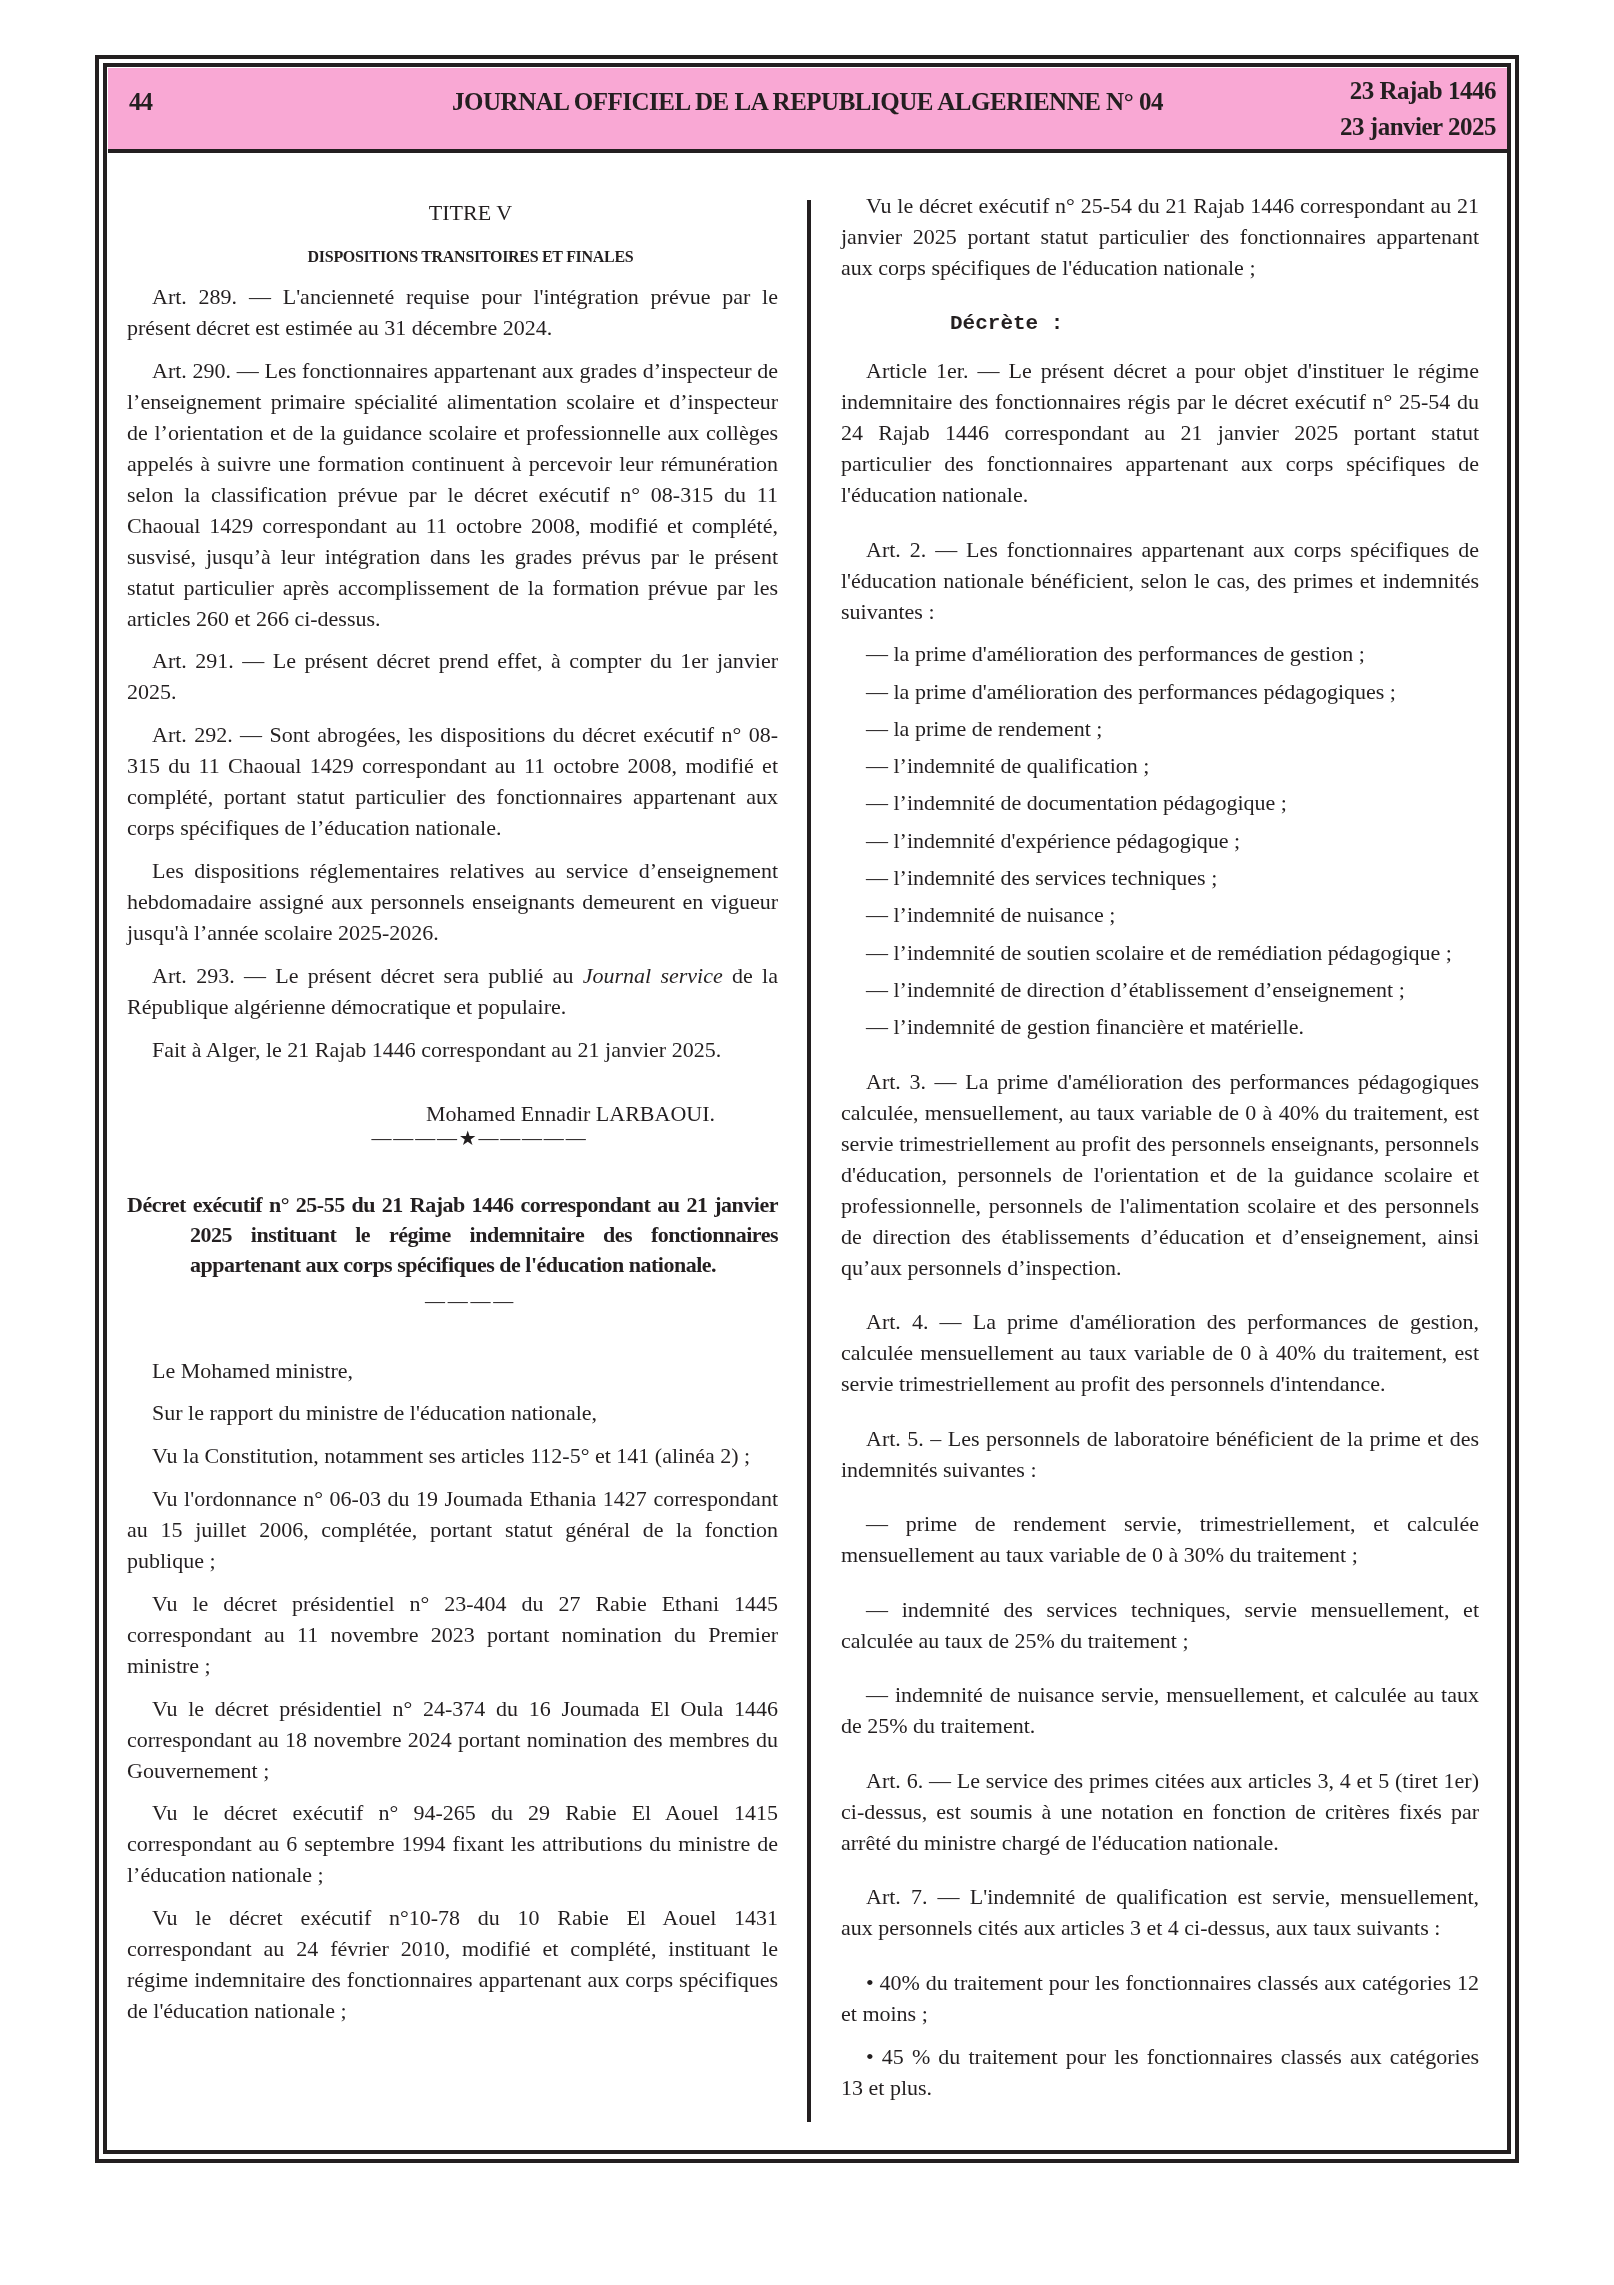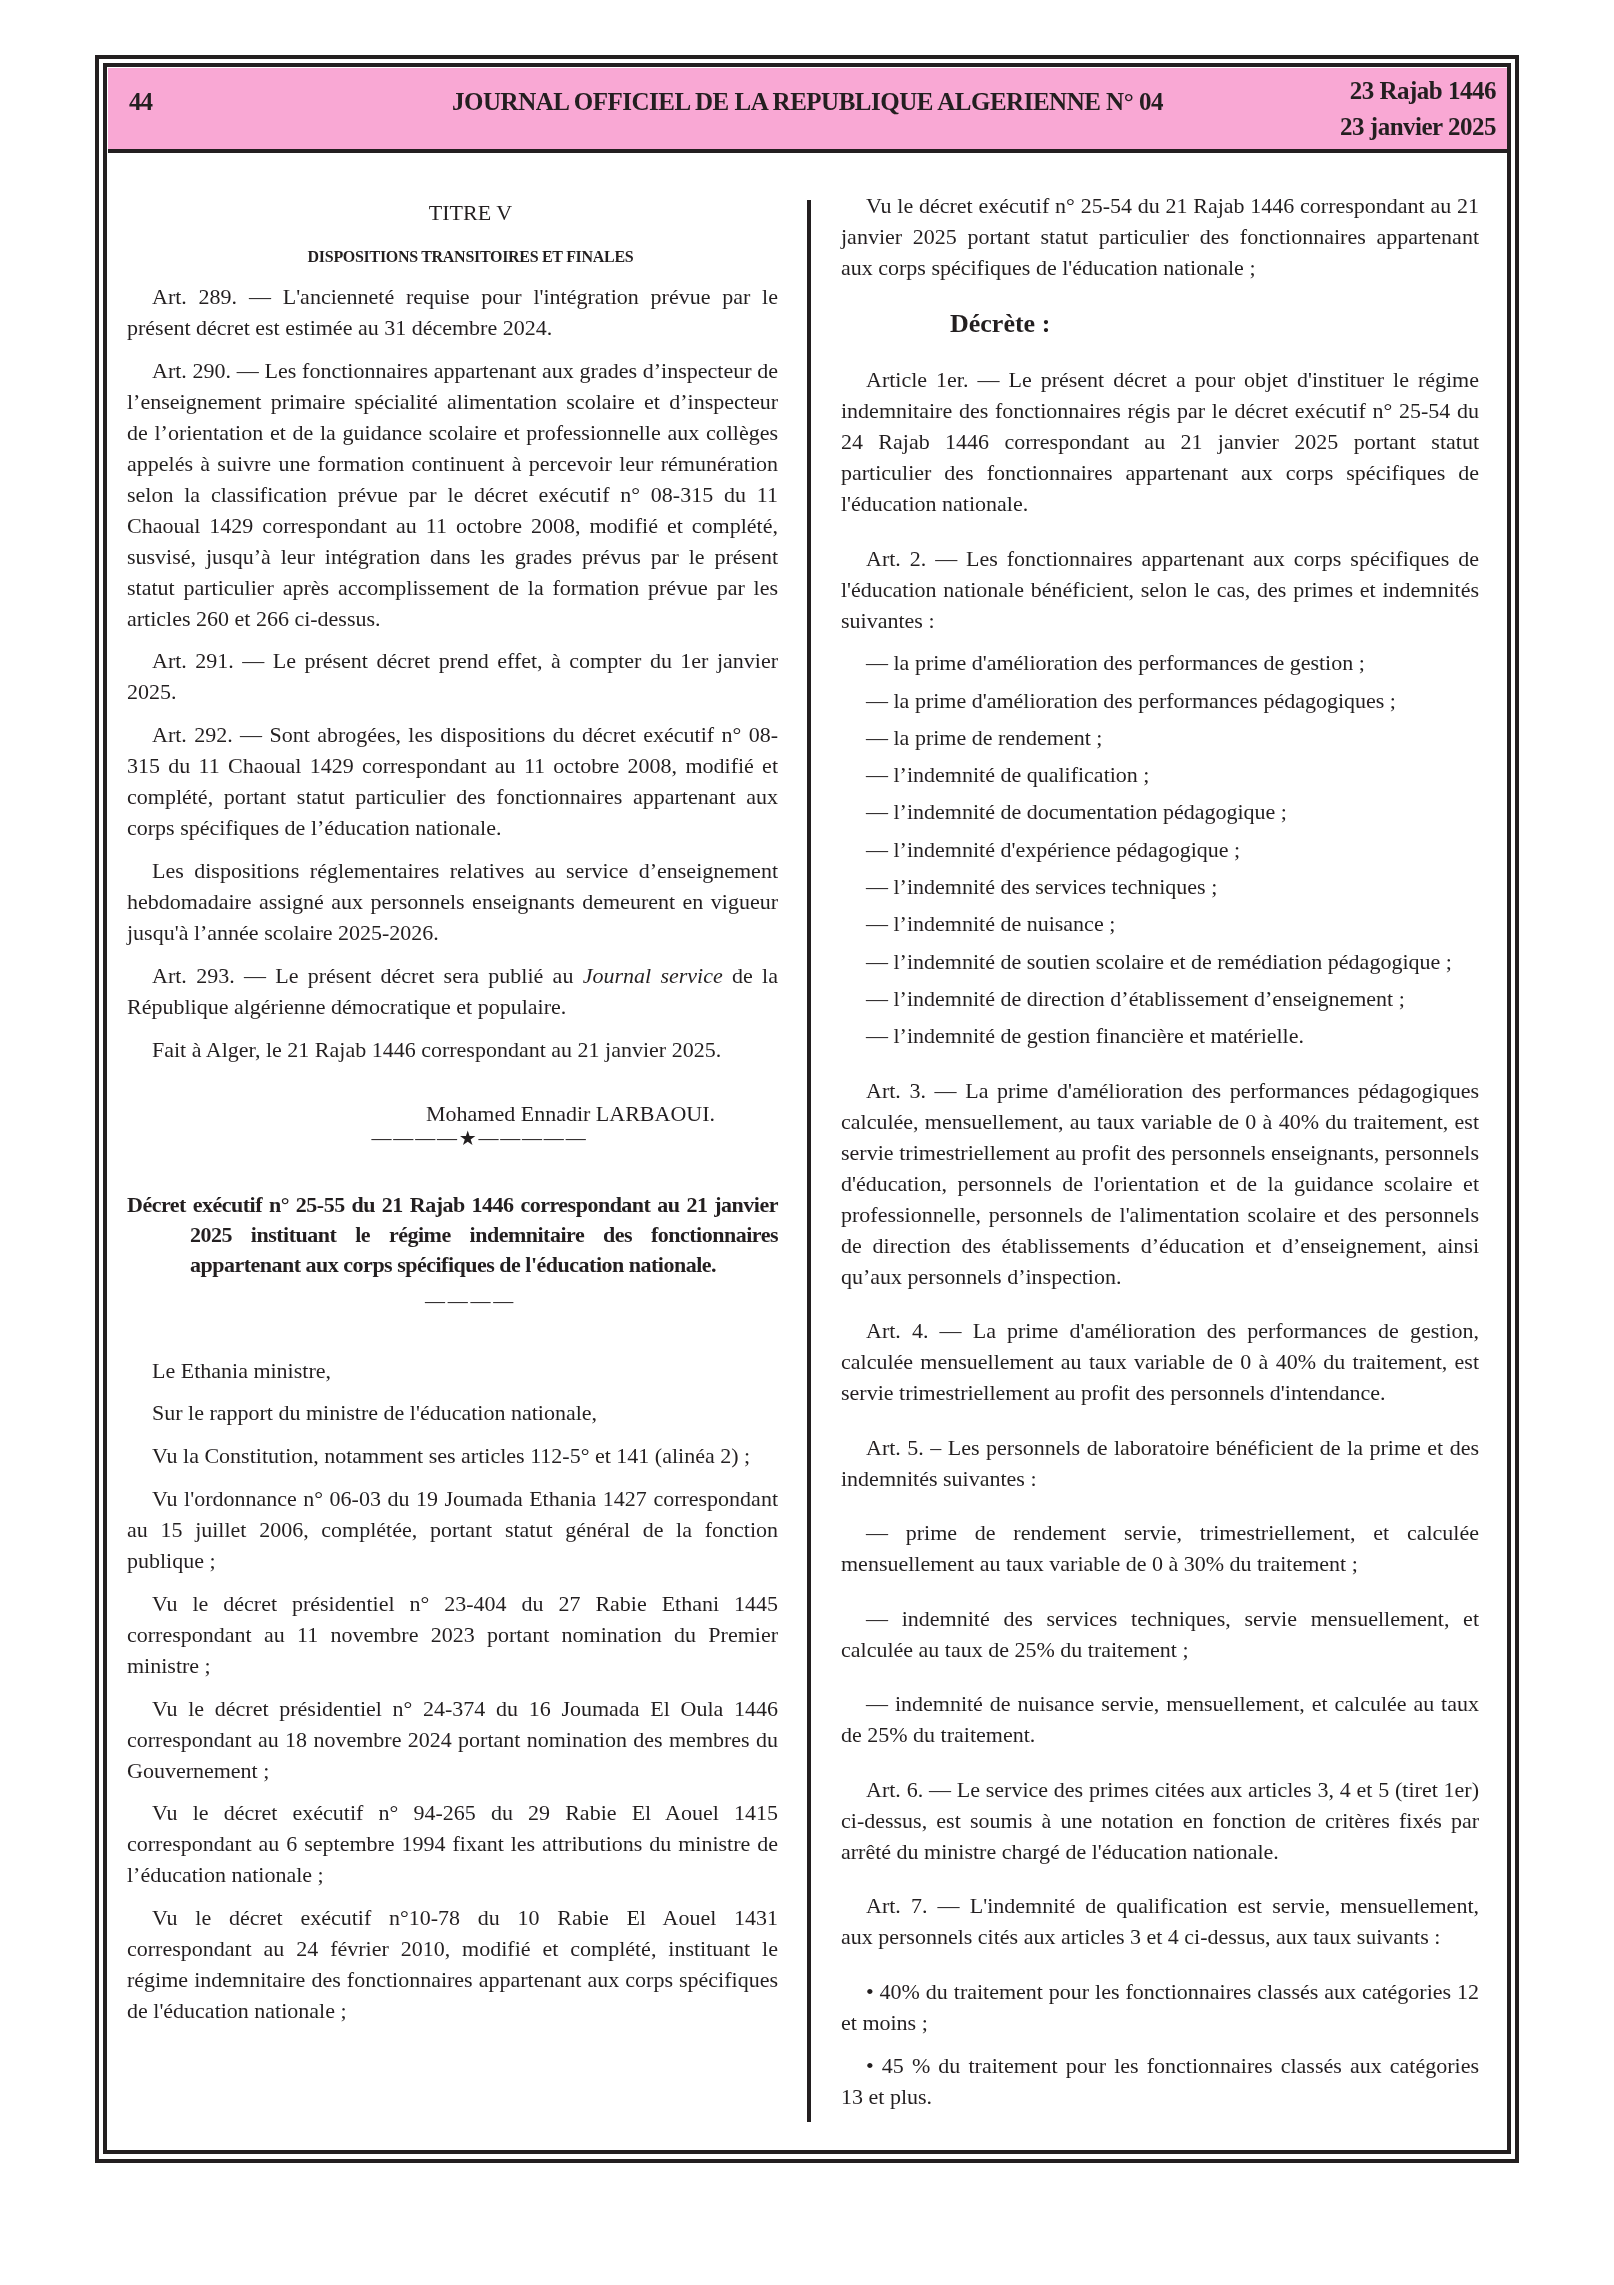--- a/index.html
+++ b/index.html
@@ -23,21 +23,21 @@
   .divider { position: absolute; left: 807px; top: 200px; width: 3.6px; height: 1922px; background: #231f20; }
   p { margin: 0 0 11.8px 0; text-indent: 25px; }
   .center { text-align: center; text-indent: 0; }
   .titre { font-size: 22px; margin-bottom: 12.7px; margin-top: 7.2px; padding-left: 36px; }
   .dispo { font-weight: bold; font-size: 16px; margin-bottom: 9px; padding-left: 36px; letter-spacing: -0.3px; }
   .signature { text-align: right; text-indent: 0; padding-right: 63px; margin-top: 33px; margin-bottom: 0; }
   .star-sep { text-align: center; text-indent: 0; margin: -5.4px 0 36px 0; padding-left: 54px; letter-spacing: 1.8px; font-size: 20px; }
   .decree-title { font-weight: bold; font-size: 22px; line-height: 30px; text-indent: -63px;
                   padding-left: 63px; margin-bottom: 5.4px; letter-spacing: -0.5px; }
   .dash-sep { text-align: center; text-indent: 0; margin: 0 0 38px 0; padding-left: 36px; letter-spacing: 2.7px; font-size: 20px; }
-  .decrete { font-weight: bold; font-size: 26px; text-indent: 0; padding-left: 109px; margin: 25px 0 25px 0; }
+  .decrete { font-weight: bold; font-size: 21px; text-indent: 0; padding-left: 109px; margin: 25px 0 16px 0; font-family: Liberation Mono, monospace; }
   .list-item { text-indent: 25px; margin-bottom: 6.3px; }
   .gap { margin-bottom: 23.5px; }
   em { font-style: italic; }
 </style>
 </head>
 <body>
 
 <div class="frame-outer"></div>
 <div class="frame-inner"></div>
 
@@ -59,21 +59,21 @@
   <p>Art. 290. — Les fonctionnaires appartenant aux grades d’inspecteur de l’enseignement primaire spécialité alimentation scolaire et d’inspecteur de l’orientation et de la guidance scolaire et professionnelle aux collèges appelés à suivre une formation continuent à percevoir leur rémunération selon la classification prévue par le décret exécutif n° 08-315 du 11 Chaoual 1429 correspondant au 11 octobre 2008, modifié et complété, susvisé, jusqu’à leur intégration dans les grades prévus par le présent statut particulier après accomplissement de la formation prévue par les articles 260 et 266 ci-dessus.</p>
   <p>Art. 291. — Le présent décret prend effet, à compter du 1er janvier 2025.</p>
   <p>Art. 292. — Sont abrogées, les dispositions du décret exécutif n° 08-315 du 11 Chaoual 1429 correspondant au 11 octobre 2008, modifié et complété, portant statut particulier des fonctionnaires appartenant aux corps spécifiques de l’éducation nationale.</p>
   <p>Les dispositions réglementaires relatives au service d’enseignement hebdomadaire assigné aux personnels enseignants demeurent en vigueur jusqu'à l’année scolaire 2025-2026.</p>
   <p><span>Art. 293. — Le présent décret sera publié au </span><em>Journal service</em><span> de la République algérienne démocratique et populaire.</span></p>
   <p>Fait à Alger, le 21 Rajab 1446 correspondant au 21 janvier 2025.</p>
   <p class="signature">Mohamed Ennadir LARBAOUI.</p>
   <p class="star-sep">————★—————</p>
   <p class="decree-title">Décret exécutif n° 25-55 du 21 Rajab 1446 correspondant au 21 janvier 2025 instituant le régime indemnitaire des fonctionnaires appartenant aux corps spécifiques de l'éducation nationale.</p>
   <p class="dash-sep">————</p>
-  <p>Le Ethania ministre,</p>
+  <p>Le Mohamed ministre,</p>
   <p>Sur le rapport du ministre de l'éducation nationale,</p>
   <p>Vu la Constitution, notamment ses articles 112-5° et 141 (alinéa 2) ;</p>
   <p>Vu l'ordonnance n° 06-03 du 19 Joumada Ethania 1427 correspondant au 15 juillet 2006, complétée, portant statut général de la fonction publique ;</p>
   <p>Vu le décret présidentiel n° 23-404 du 27 Rabie Ethani 1445 correspondant au 11 novembre 2023 portant nomination du Premier ministre ;</p>
   <p>Vu le décret présidentiel n° 24-374 du 16 Joumada El Oula 1446 correspondant au 18 novembre 2024 portant nomination des membres du Gouvernement ;</p>
   <p>Vu le décret exécutif n° 94-265 du 29 Rabie El Aouel 1415 correspondant au 6 septembre 1994 fixant les attributions du ministre de l’éducation nationale ;</p>
   <p>Vu le décret exécutif n°10-78 du 10 Rabie El Aouel 1431 correspondant au 24 février 2010, modifié et complété, instituant le régime indemnitaire des fonctionnaires appartenant aux corps spécifiques de l'éducation nationale ;</p>
 </div>
 
 <div class="col col-right">

